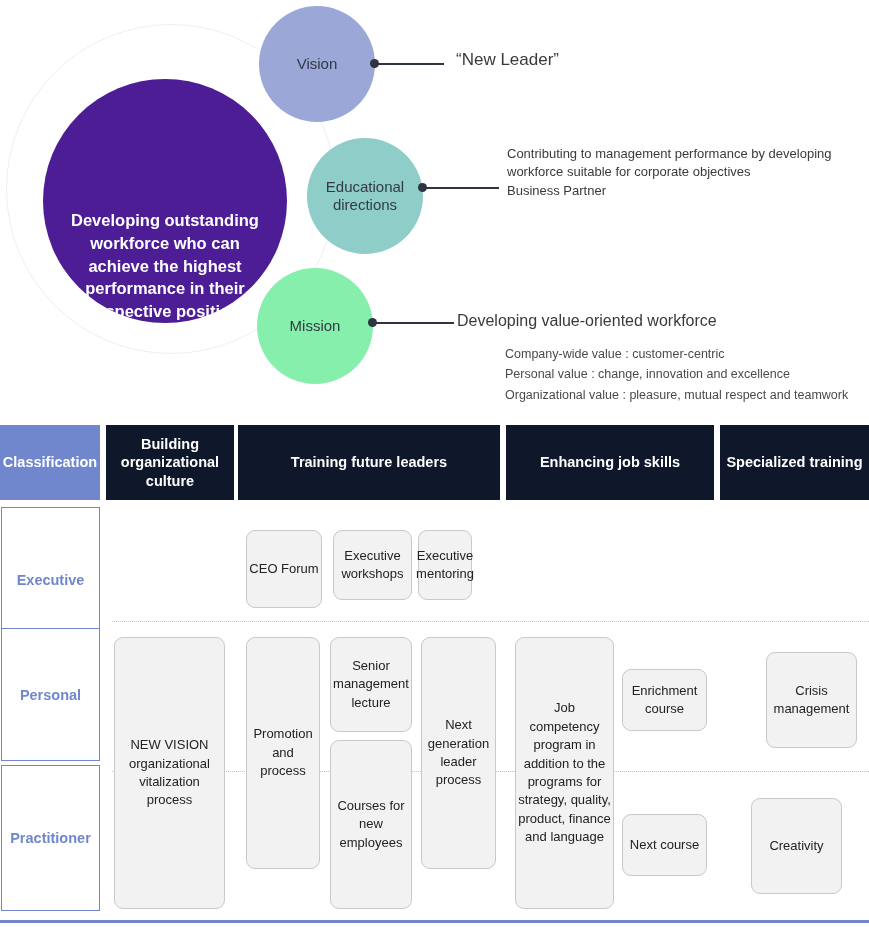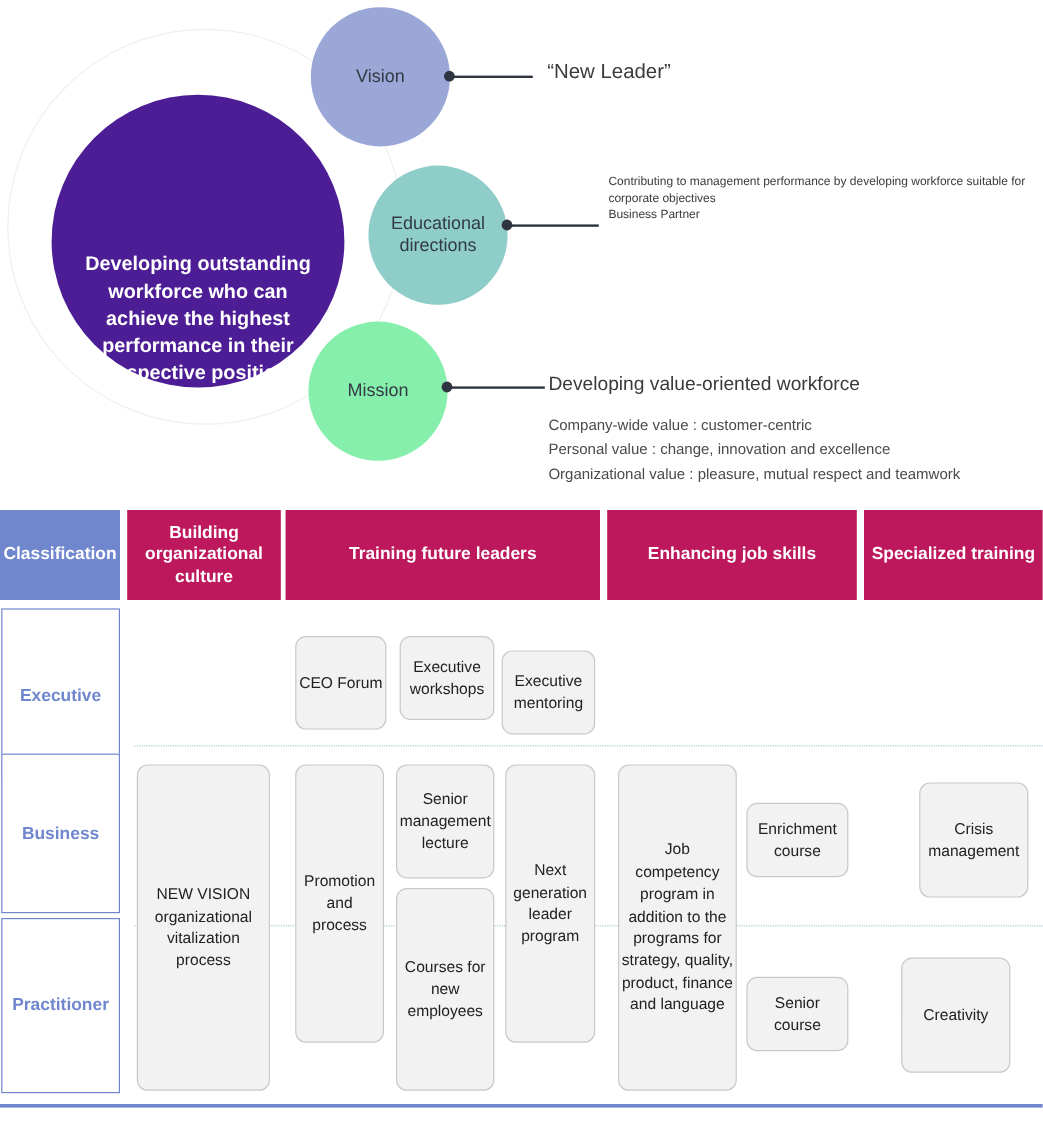--- a/index.html
+++ b/index.html
@@ -45,38 +45,38 @@
 
   #lead-vision { left:374px; top:63px;  width:70px; }
   #dot-vision  { left:370px; top:59px; }
   #lead-edu    { left:422px; top:187px; width:77px; }
   #dot-edu     { left:418px; top:183px; }
   #lead-mission{ left:372px; top:322px; width:82px; }
   #dot-mission { left:368px; top:318px; }
 
   .callout{ position:absolute; }
   #co-vision { left:456px; top:50px;  font-size:17px; color:#3a3a3a; }
-  #co-edu    { left:507px; top:145px; font-size:10px; color:#3a3a3a; line-height:1.42; }
+  #co-edu    { left:507px; top:145px; font-size:13px; color:#3a3a3a; line-height:1.42; }
   #co-mission{ left:457px; top:312px; font-size:16px;  color:#3a3a3a; }
   #co-mission-sub{
     position:absolute; left:457px; top:344px;
     font-size:12.5px; color:#4a4a4a; line-height:1.62;
   }
 
   
   #table{ position:absolute; left:0; top:425px; width:869px; height:518px; }
 
   .hdr{
     position:absolute; top:0; height:75px;
     display:flex; align-items:center; justify-content:center;
     color:#ffffff; font-size:14.5px; font-weight:bold; line-height:1.25;
     text-align:center;
   }
   .hdr.classification{ background:#7087ce; }
-  .hdr.cat{ background:#be185d; }
+  .hdr.cat{ background:#0f172a; }
 
   #h-class{ left:0px;   width:100px; }
   #h-c1   { left:106px; width:128px; }
   #h-c2   { left:238px; width:262px; }
   #h-c3   { left:506px; width:208px; }
   #h-c4   { left:720px; width:149px; }
 
   .rowlbl{
     position:absolute; left:1px; width:99px;
     border:1px solid #7087ce; background:#ffffff;
@@ -134,52 +134,52 @@
     <div class="dot" id="dot-vision"></div>
     <div class="lead" id="lead-edu"></div>
     <div class="dot" id="dot-edu"></div>
     <div class="lead" id="lead-mission"></div>
     <div class="dot" id="dot-mission"></div>
 
     <div class="callout" id="co-vision">“New Leader”</div>
     <div class="callout" id="co-edu" style="white-space:pre-line;">Contributing to management performance by developing workforce suitable for corporate objectives
 Business Partner</div>
     <div class="callout" id="co-mission">Developing value-oriented workforce</div>
-    <div id="co-mission-sub" style="white-space:pre-line;">Company-wide value : customer-centric
+    <div id="co-mission-sub" style="white-space:pre-line;margin-left:48px;">Company-wide value : customer-centric
 Personal value : change, innovation and excellence
 Organizational value : pleasure, mutual respect and teamwork</div>
   </div>
 
   <div id="table">
 
     <div class="hdr classification" id="h-class">Classification</div>
     <div class="hdr cat" id="h-c1">Building organizational culture</div>
     <div class="hdr cat" id="h-c2">Training future leaders</div>
     <div class="hdr cat" id="h-c3">Enhancing job skills</div>
     <div class="hdr cat" id="h-c4">Specialized training</div>
 
     <div class="rowlbl" id="r-exec">Executive</div>
-    <div class="rowlbl" id="r-mgr">Business</div>
+    <div class="rowlbl" id="r-mgr">Personal</div>
     <div class="rowlbl" id="r-prac">Practitioner</div>
 
     <div class="dotted" id="d1"></div>
     <div class="dotted" id="d2"></div>
 
     <div class="box" style="left:246px; top:105px; width:76px; height:78px;">CEO Forum</div>
     <div class="box" style="left:333px; top:105px; width:79px; height:70px;">Executive workshops</div>
-    <div class="box" style="left:418px; top:105px; width:78px; height:70px;margin-top:12px;">Executive mentoring</div>
+    <div class="box" style="left:418px; top:105px; width:54px; height:70px;">Executive mentoring</div>
 
     <div class="box" style="left:114px; top:212px; width:111px; height:272px;">NEW VISION organizational vitalization process</div>
     <div class="box" style="left:246px; top:212px; width:74px; height:232px;">Promotion and process</div>
-    <div class="box" style="left:421px; top:212px; width:75px; height:232px;">Next generation leader program</div>
+    <div class="box" style="left:421px; top:212px; width:75px; height:232px;">Next generation leader process</div>
     <div class="box" style="left:515px; top:212px; width:99px; height:272px;">Job competency program in addition to the programs for strategy, quality, product, finance and language</div>
 
     <div class="box" style="left:330px; top:212px; width:82px; height:95px;">Senior management lecture</div>
     <div class="box" style="left:622px; top:244px; width:85px; height:62px;">Enrichment course</div>
     <div class="box" style="left:766px; top:227px; width:91px; height:96px;">Crisis management</div>
 
     <div class="box" style="left:330px; top:315px; width:82px; height:169px;">Courses for new employees</div>
-    <div class="box" style="left:622px; top:389px; width:85px; height:62px;">Senior course</div>
+    <div class="box" style="left:622px; top:389px; width:85px; height:62px;">Next course</div>
     <div class="box" style="left:751px; top:373px; width:91px; height:96px;">Creativity</div>
 
     <div id="bottom-rule"></div>
   </div>
 </div>
 
 </body></html>

